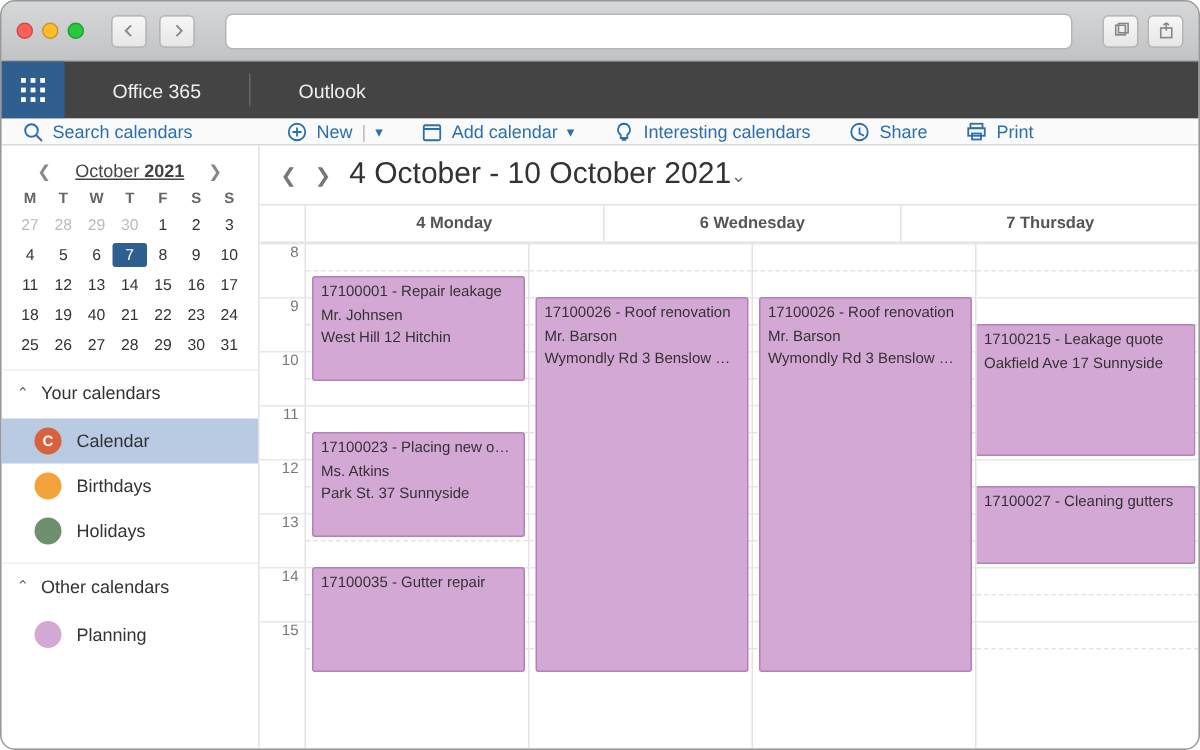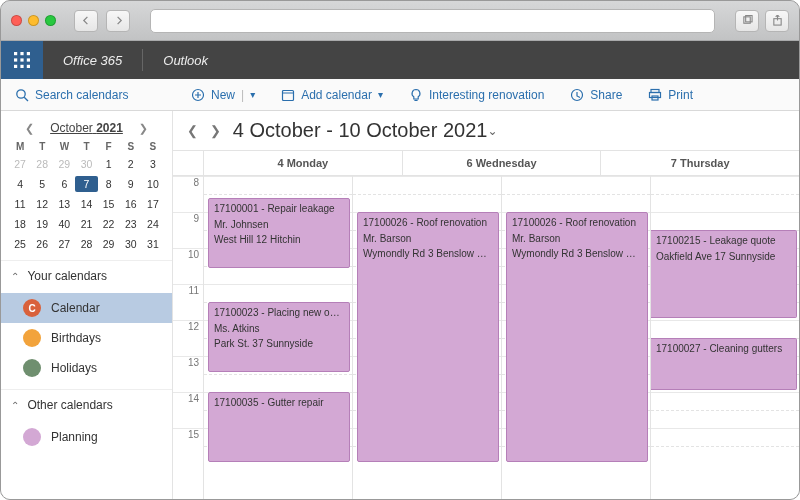--- a/index.html
+++ b/index.html
@@ -9,23 +9,23 @@
   .tlights { display: flex; gap: 6px; margin-right: 10px; }
   .tlight { width: 11px; height: 11px; border-radius: 50%; box-shadow: inset 0 0 0 1px rgba(0,0,0,.2); }
   .red { background:#ff5f57; } .yel { background:#febc2e; } .grn { background:#28c840; }
   .nav-sq { width: 24px; height: 22px; background: linear-gradient(#f7f7f7,#e6e6e6); border:1px solid #b5b5b5; border-radius: 4px; display:flex; align-items:center; justify-content:center; color:#777; font-size:12px; }
   .url { flex:1; height: 24px; background: #fff; border:1px solid #b5b5b5; border-radius: 5px; margin: 0 12px; }
   .tb-right { display:flex; gap:6px; }
   .header { height: 38px; background:#444; display:flex; align-items:center; color:#eee; font-size:13px; }
   .waffle { width: 42px; height: 38px; background:#2f5f8f; display:flex; align-items:center; justify-content:center; }
   .waffle svg { width:16px; height:16px; }
   .brand-group { display:flex; align-items:center; height:100%; }
-  .brand { padding: 0 20px; display:flex; align-items:center; height:100%;font-style:italic; }
+  .brand { padding: 0 32px; display:flex; align-items:center; height:100%; }
   .brand-sep { width:1px; height:22px; background:#666; }
-  .toolbar { height: 32px; background:#fafafa; border-bottom:1px solid #d9d9d9; display:flex; align-items:center; color:#2b6fad; font-size:12px; padding: 0 14px; gap:26px; }
+  .toolbar { height: 18px; background:#fafafa; border-bottom:1px solid #d9d9d9; display:flex; align-items:center; color:#2b6fad; font-size:12px; padding: 0 14px; gap:26px; }
   .tb-item { display:flex; align-items:center; gap:6px; cursor:pointer; }
   .tb-search { color:#2b6fad; display:flex; align-items:center; gap:6px; width:150px; }
   .ico { display:inline-flex; width:14px; height:14px; }
   .chev { font-size:10px; color:#2b6fad; }
   .body { flex:1; display:flex; background:#fff; min-height:0; }
   .sidebar { width: 172px; border-right:1px solid #e3e3e3; display:flex; flex-direction:column; font-size:12px; color:#333; }
   .mini-cal { padding: 10px 8px 8px; }
   .mini-head { display:flex; align-items:center; justify-content:center; gap:16px; margin-bottom:6px; color:#444; }
   .mini-head .lab { font-size:12px;text-decoration:underline; }
   .mini-head .lab b { font-weight:600; }
@@ -151,21 +151,21 @@
       <span>Add calendar</span>
       <span class="chev">▾</span>
     </div>
     <div class="tb-item">
       <span class="ico">
           <svg viewBox="0 0 14 14">
             <path d="M7 1.5a4 4 0 0 0-2.2 7.3V11h4.4V8.8A4 4 0 0 0 7 1.5z" fill="none" stroke="#2b6fad" stroke-width="1.2"></path>
             <line x1="5.4" y1="12.3" x2="8.6" y2="12.3" stroke="#2b6fad" stroke-width="1.2"></line>
           </svg>
         </span>
-      <span>Interesting renovation</span>
+      <span>Interesting calendars</span>
     </div>
     <div class="tb-item">
       <span class="ico">
           <svg viewBox="0 0 14 14">
             <circle cx="7" cy="7" r="5.5" fill="none" stroke="#2b6fad" stroke-width="1.2"></circle>
             <path d="M7 4v4l3 1.5" fill="none" stroke="#2b6fad" stroke-width="1.2"></path>
           </svg>
         </span>
       <span>Share</span>
     </div>

